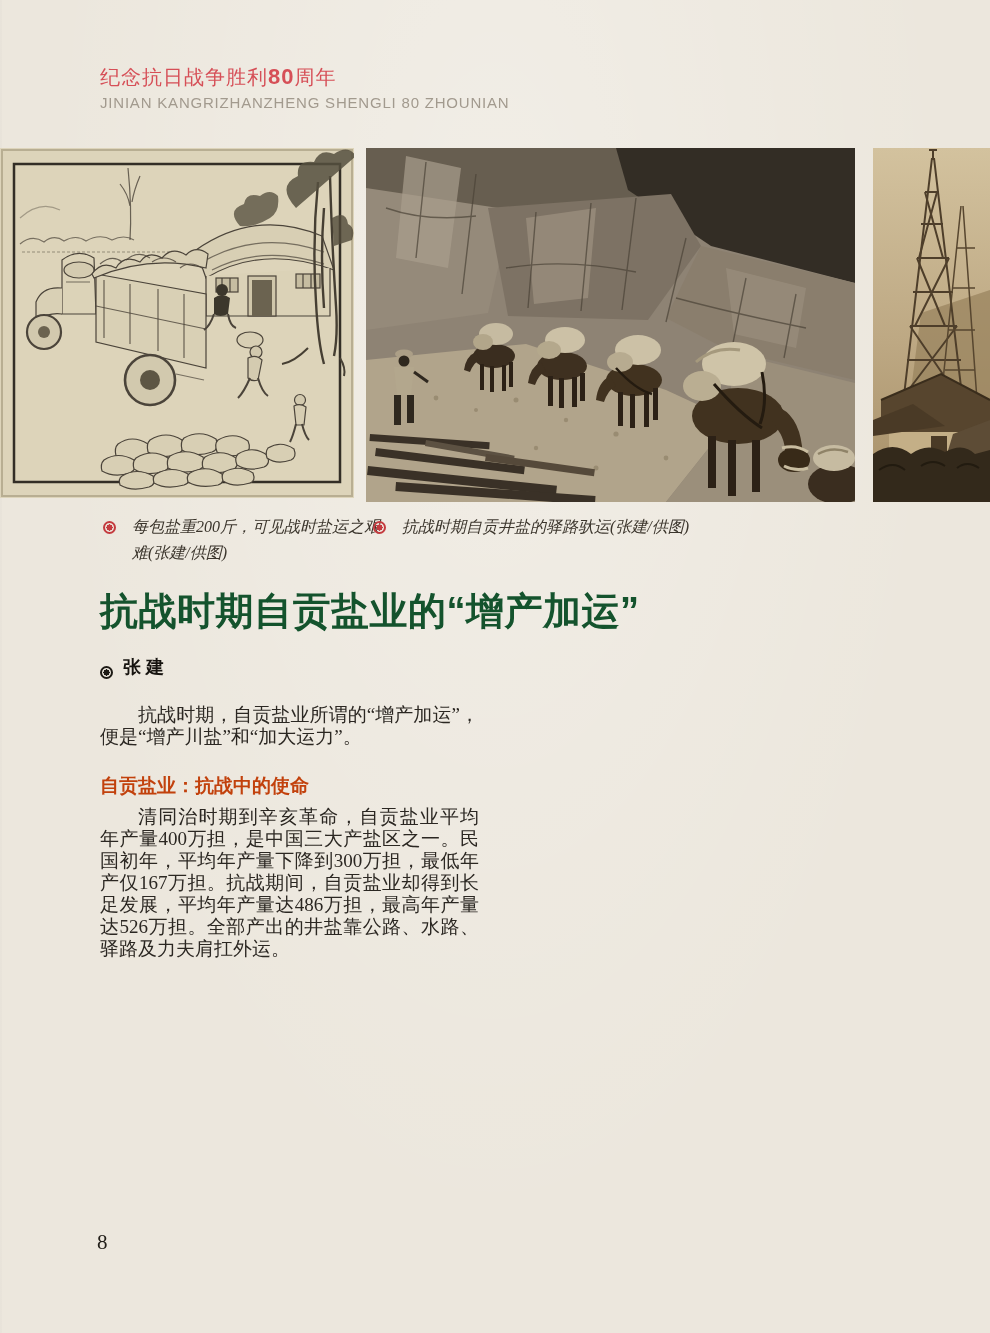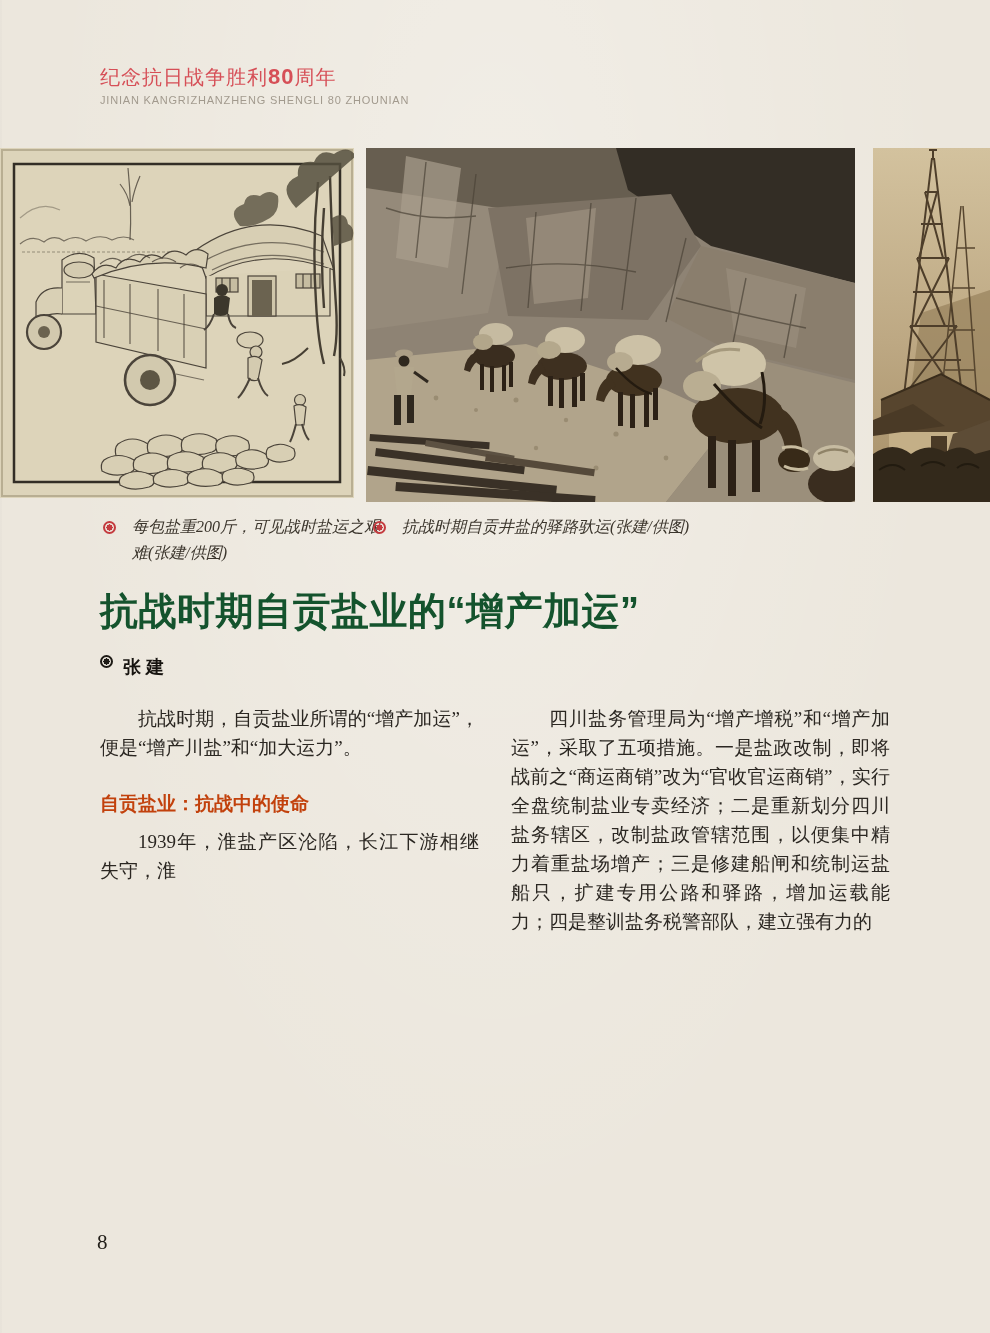--- a/index.html
+++ b/index.html
@@ -9,45 +9,45 @@
     background-image:radial-gradient(ellipse at 50% 18%, rgba(255,255,255,.28), rgba(0,0,0,0) 65%),
       linear-gradient(90deg, rgba(0,0,0,.015) 0 2px, rgba(0,0,0,0) 2px 7px);
     font-family:"Liberation Serif","DejaVu Serif",serif;
     color:#2e2a25;
   }
   .abs{position:absolute;}
   
   .hdr{left:100px;top:64px;}
   .hdr-cn{font-family:"Liberation Sans","DejaVu Sans",sans-serif;font-size:20px;color:#d64f57;letter-spacing:1px;font-weight:500;}
   .hdr-cn b{font-weight:800;font-size:22px;}
-  .hdr-py{font-family:"Liberation Sans","DejaVu Sans",sans-serif;font-size:11px;color:#a29a8e;letter-spacing:.8px;margin-top:3px;}
+  .hdr-py{font-family:"Liberation Sans","DejaVu Sans",sans-serif;font-size:15px;color:#a29a8e;letter-spacing:.8px;margin-top:3px;}
   
   .photo{position:absolute;top:148px;overflow:hidden;}
   .photo svg{display:block;}
   #photo1{left:0;width:354px;height:350px;}
   #photo2{left:366px;width:489px;height:354px;}
   #photo3{left:873px;width:117px;height:354px;}
   
   .cap{position:absolute;top:514px;display:flex;gap:16px;align-items:flex-start;
        font-size:16px;line-height:26px;color:#3b352c;font-style:italic;}
   .cap .txt{font-family:"Liberation Serif","DejaVu Serif",serif;}
   #cap1{left:103px;width:278px;}
   #cap1 .txt{width:256px;}
   #cap2{left:373px;width:500px;text-align:right;}
   .bullet{flex:0 0 auto;width:9px;height:9px;border-radius:50%;margin-top:7px;
           border:2px solid #c43b3f;background:radial-gradient(circle,#c43b3f 0 3px,transparent 3.2px);}
   .bullet.black{border-color:#1d1a15;background:radial-gradient(circle,#1d1a15 0 3px,transparent 3.2px);}
   
   .title{left:100px;top:586px;font-family:"Liberation Sans","DejaVu Sans",sans-serif;
          font-size:38px;font-weight:800;color:#14532d;letter-spacing:.5px;}
-  .author{left:100px;top:655px;display:flex;gap:10px;align-items:flex-start;
+  .author{left:100px;top:655px;display:flex;gap:10px;align-items:flex-end;
           font-family:"Liberation Sans","DejaVu Sans",sans-serif;font-size:18px;font-weight:700;color:#16130f;}
   .author .bullet{margin-top:0;}
   .cols{left:100px;top:704px;width:790px;display:flex;gap:32px;}
-  .col{width:379px;font-size:19px;line-height:29px;text-align:justify;color:#2b2722;}
+  .col{width:379px;font-size:19px;line-height:22px;text-align:justify;color:#2b2722;}
   .col p{margin:0;}
   .indent{text-indent:2em;}
   .sec-h{font-family:"Liberation Sans","DejaVu Sans",sans-serif;font-size:19px;font-weight:800;
          color:#c2410c;margin:27px 0 9px 0 !important;text-indent:0;}
   .pagenum{left:97px;top:1230px;font-size:21px;color:#23201a;}
 </style>
 </head>
 <body>
 
 <div class="abs hdr">
@@ -280,20 +280,19 @@
 <h1 class="abs title" style="margin:0;">抗战时期自贡盐业的“增产加运”</h1>
 <div class="abs author">
   <span class="bullet black"></span>
   <span>张 建</span>
 </div>
 
 <div class="abs cols">
   <div class="col">
     <p class="indent">抗战时期，自贡盐业所谓的“增产加运”，便是“增产川盐”和“加大运力”。</p>
     <p class="sec-h">自贡盐业：抗战中的使命</p>
-    <p class="indent">1939年，淮盐产区沦陷，长江下游相继失守，淮</p>
+    <p class="indent">清同治时期到辛亥革命，自贡盐业平均年产量400万担，是中国三大产盐区之一。民国初年，平均年产量下降到300万担，最低年产仅167万担。抗战期间，自贡盐业却得到长足发展，平均年产量达486万担，最高年产量达526万担。全部产出的井盐靠公路、水路、驿路及力夫肩扛外运。</p>
   </div>
   <div class="col">
-    <p class="indent">四川盐务管理局为“增产增税”和“增产加运”，采取了五项措施。一是盐政改制，即将战前之“商运商销”改为“官收官运商销”，实行全盘统制盐业专卖经济；二是重新划分四川盐务辖区，改制盐政管辖范围，以便集中精力着重盐场增产；三是修建船闸和统制运盐船只，扩建专用公路和驿路，增加运载能力；四是整训盐务税警部队，建立强有力的</p>
   </div>
 </div>
 
 <div class="abs pagenum">8</div>
 
 </body></html>

